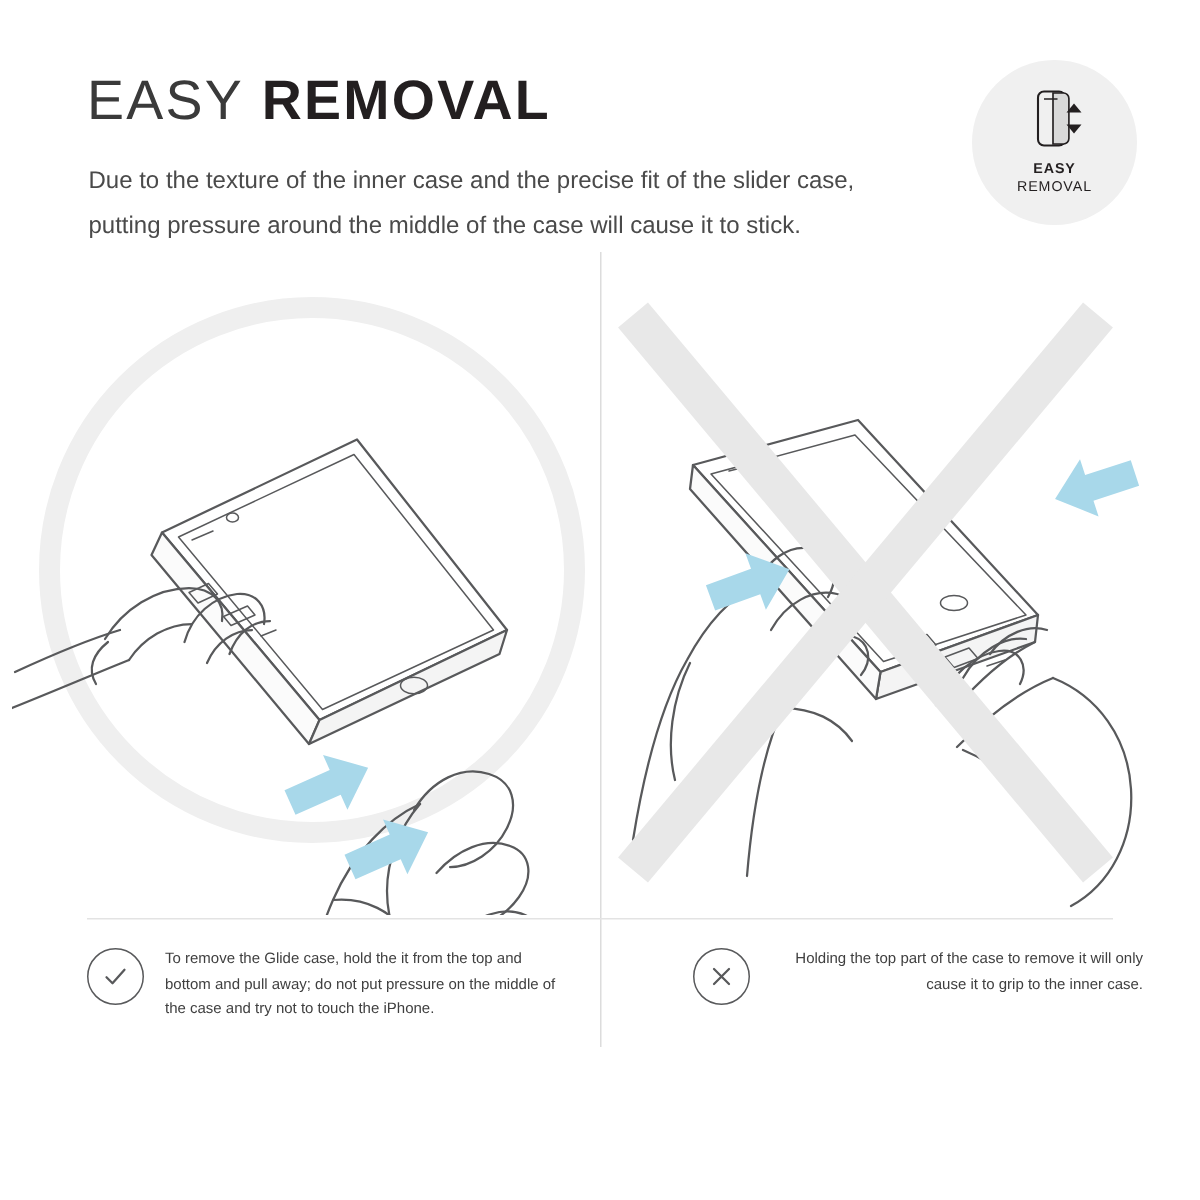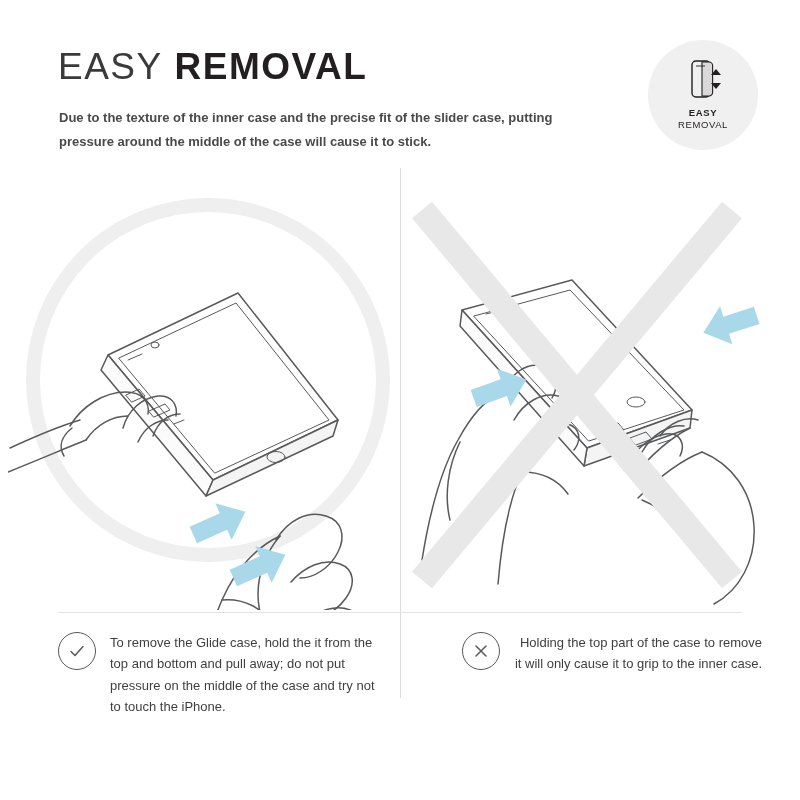--- a/index.html
+++ b/index.html
@@ -30,24 +30,24 @@
     white-space: nowrap;
   }
   .title .light { font-weight: 300; color: #3a3a3a; }
   .title .bold  { font-weight: 700; color: #231f20; }
 
   .subtitle {
     position: absolute;
     left: 59px;
     top: 106px;
     width: 530px;
-    font-size: 13px;
+    font-size: 16px;
     line-height: 1.85;
     color: #4a4a4a;
-    font-weight: 700;
+    font-weight: 400;
   }
 
   
   .badge {
     position: absolute;
     right: 42px;
     top: 40px;
     width: 110px;
     height: 110px;
     border-radius: 50%;
@@ -117,21 +117,21 @@
     width: 36px;
     height: 36px;
     border-radius: 50%;
     border: 1.4px solid #58595b;
     display: flex;
     align-items: center;
     justify-content: center;
     margin-top: 2px;
   }
   .caption .txt {
-    font-size: 13px;
+    font-size: 10px;
     line-height: 1.65;
     color: #3f3f3f;
     font-weight: 300;
     padding-top: 2px;
   }
 </style>
 </head>
 <body>
 
 <div id="page">

